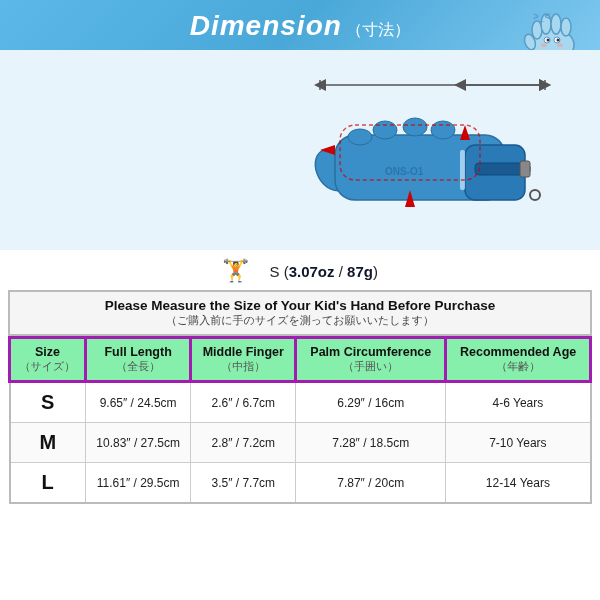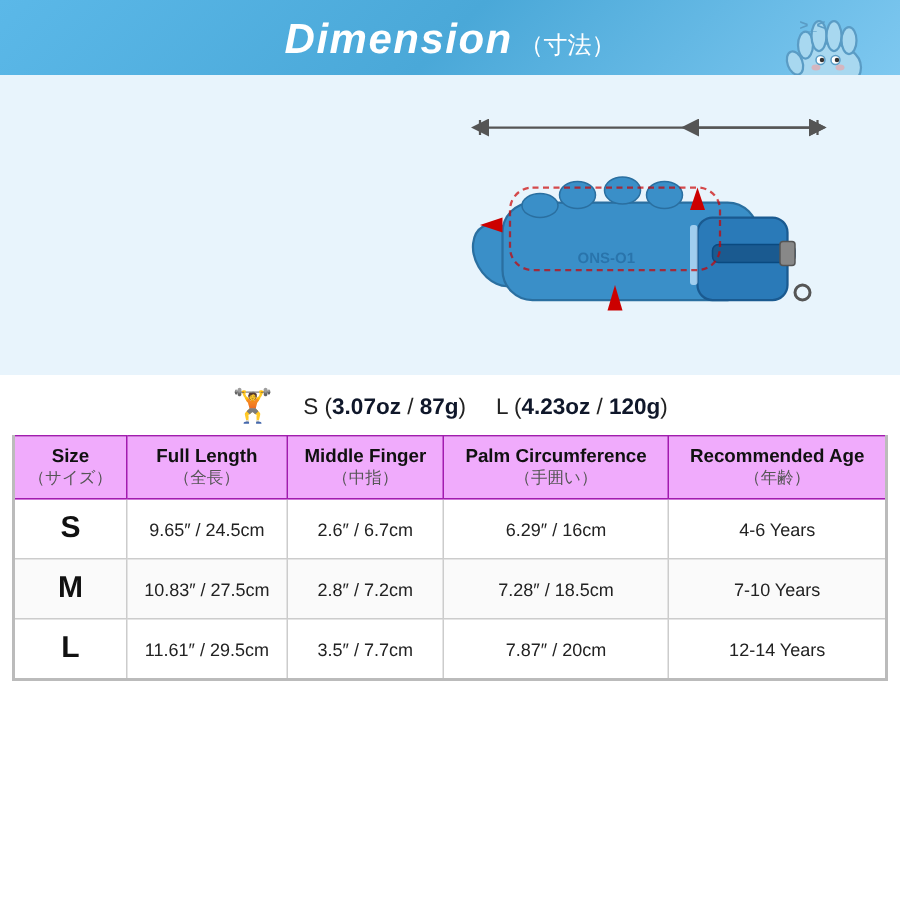--- a/index.html
+++ b/index.html
@@ -83,22 +83,22 @@
       color: #444;
       font-weight: normal;
     }
     table {
       width: 100%;
       border-collapse: collapse;
       border: 2px solid #bbb;
       border-top: none;
     }
     th {
-      background: #f0abfc;
-      border: 1px solid #a21caf;
+      background: #86efac;
+      border: 3px solid #a21caf;
       padding: 6px 4px;
       font-size: 12.5px;
       text-align: center;
       font-weight: bold;
       color: #111;
       vertical-align: middle;
     }
     th .sub {
       font-size: 11px;
       font-weight: normal;
@@ -217,27 +217,27 @@
     </svg>
   </div>
 </div>
 
 <div class="weight-section">
   <span style="font-size:22px;">🏋</span>
   <span>
     <span>S</span>
     (<span class="blue-val">3.07oz</span> / <span class="blue-val">87g</span>)
   </span>
-  <span>
-    <span>L</span>
-    (<span class="blue-val">4.23oz</span> / <span class="blue-val">120g</span>)
-  </span>
 </div>
 
 <div class="table-section">
+  <div class="table-header-row">
+    <div class="table-header-main">Please Measure the Size of Your Kid's Hand Before Purchase</div>
+    <div class="table-header-sub">（ご購入前に手のサイズを測ってお願いいたします）</div>
+  </div>
   <table>
     <thead>
       <tr>
         <th>
           <span>Size</span>
           <span class="sub">（サイズ）</span>
         </th>
         <th>
           <span>Full Length</span>
           <span class="sub">（全長）</span>

